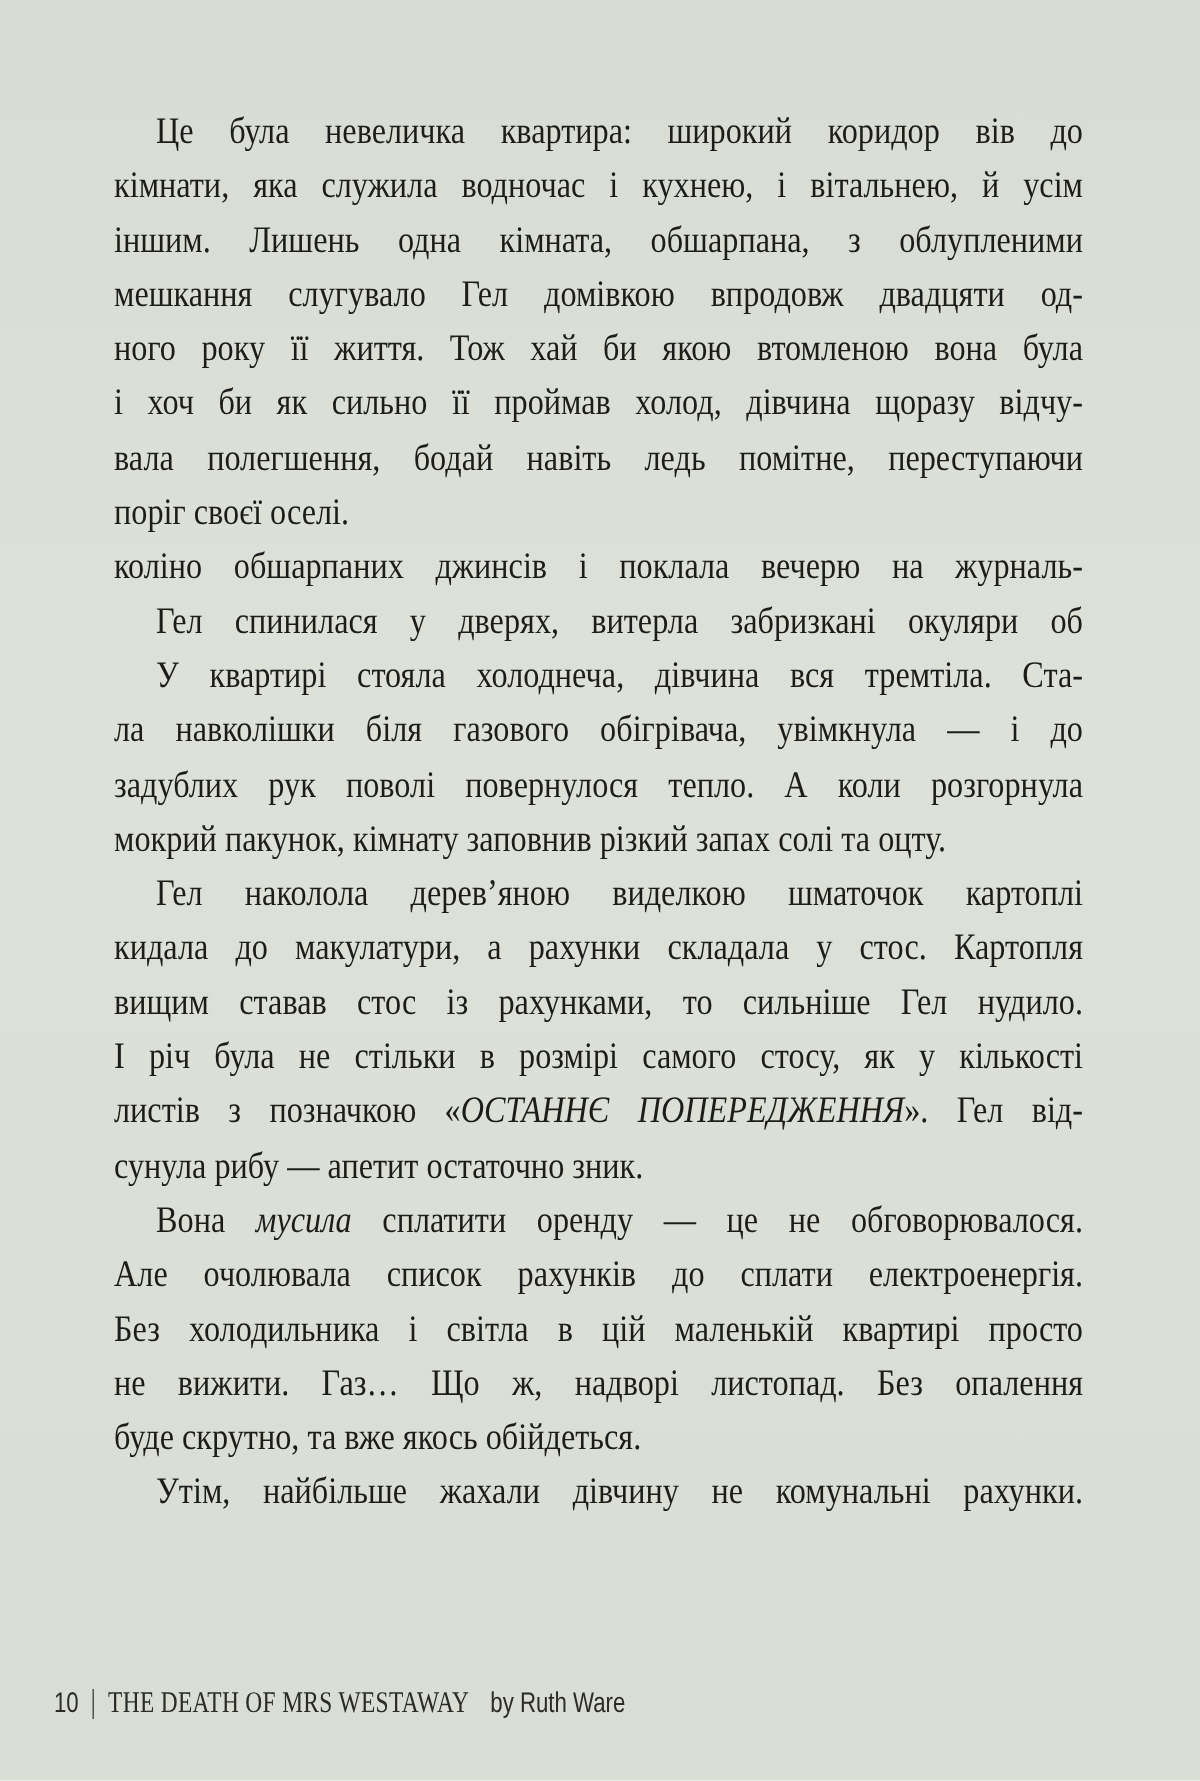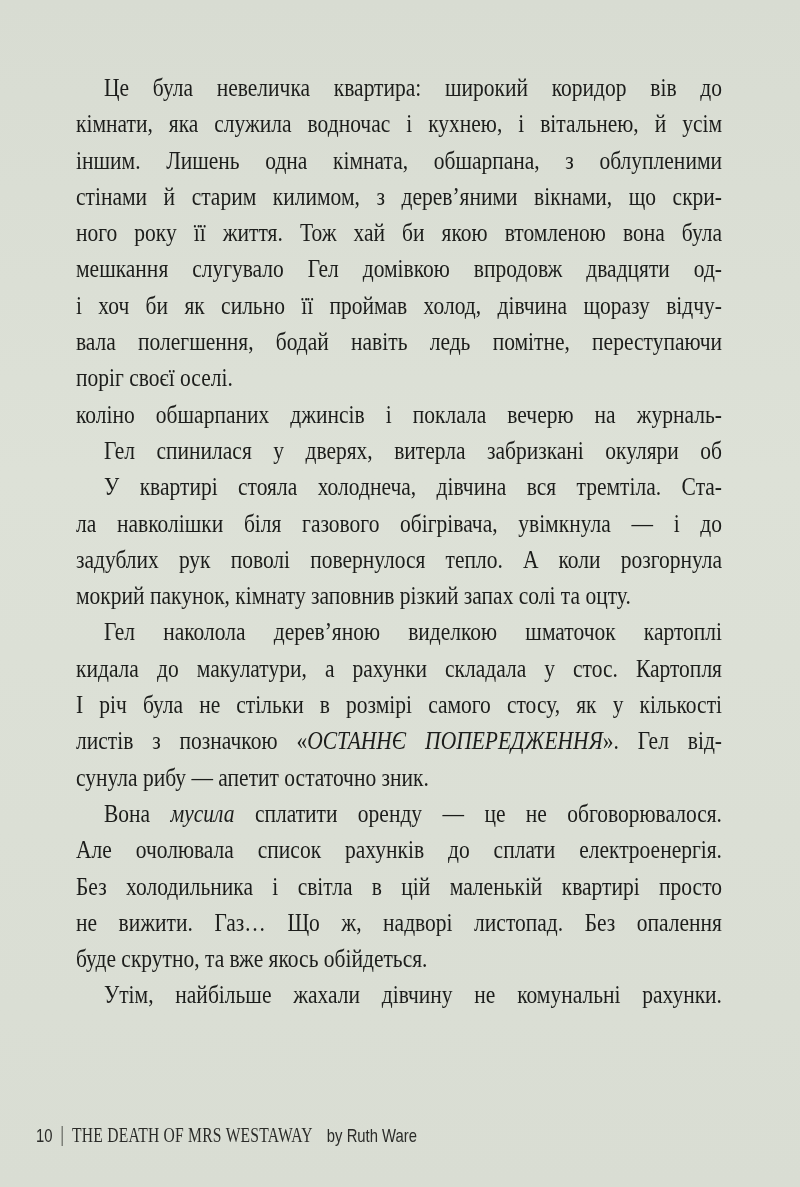--- a/index.html
+++ b/index.html
@@ -42,27 +42,24 @@
       <div class="line indent">
         <span class="cond" style="word-spacing: 21.3453px;">Це була невеличка квартира: широкий коридор вів до</span>
       </div>
       <div class="line">
         <span class="cond" style="word-spacing: 12.3063px;">кімнати, яка служила водночас і кухнею, і вітальнею, й усім</span>
       </div>
       <div class="line">
         <span class="cond" style="word-spacing: 23.5428px;">іншим. Лишень одна кімната, обшарпана, з облупленими</span>
       </div>
       <div class="line">
-        <span class="cond" style="word-spacing: 12.9793px;">стінами й старим килимом, з дерев’яними вікнами, що скри-</span>
+        <span class="cond" style="word-spacing: 21.5375px;">мешкання слугувало Гел домівкою впродовж двадцяти од-</span>
       </div>
       <div class="line">
         <span class="cond" style="word-spacing: 13.56px;">ного року її життя. Тож хай би якою втомленою вона була</span>
-      </div>
-      <div class="line">
-        <span class="cond" style="word-spacing: 21.5375px;">мешкання слугувало Гел домівкою впродовж двадцяти од-</span>
       </div>
       <div class="line">
         <span class="cond" style="word-spacing: 12.76px;">і хоч би як сильно її проймав холод, дівчина щоразу відчу-</span>
       </div>
       <div class="line">
         <span class="cond" style="word-spacing: 19.6px;">вала полегшення, бодай навіть ледь помітне, переступаючи</span>
       </div>
       <div class="line">
         <span class="cond">поріг своєї оселі.</span>
       </div>
@@ -82,20 +79,23 @@
         <span class="cond" style="word-spacing: 17.0902px;">задублих рук поволі повернулося тепло. А коли розгорнула</span>
       </div>
       <div class="line">
         <span class="cond">мокрий пакунок, кімнату заповнив різкий запах солі та оцту.</span>
       </div>
       <div class="line indent">
         <span class="cond" style="word-spacing: 26.4834px;">Гел наколола дерев’яною виделкою шматочок картоплі</span>
       </div>
       <div class="line">
         <span class="cond" style="word-spacing: 14.7411px;">кидала до макулатури, а рахунки складала у стос. Картопля</span>
+      </div>
+      <div class="line">
+        <span class="cond" style="word-spacing: 17.2235px;">вищим ставав стос із рахунками, то сильніше Гел нудило.</span>
       </div>
       <div class="line">
         <span class="cond" style="word-spacing: 12.4622px;">І річ була не стільки в розмірі самого стосу, як у кількості</span>
       </div>
       <div class="line">
         <span class="cond" style="word-spacing: 15.7277px;">листів з позначкою «<em>ОСТАННЄ ПОПЕРЕДЖЕННЯ</em>». Гел від-</span>
       </div>
       <div class="line">
         <span class="cond">сунула рибу — апетит остаточно зник.</span>
       </div>

